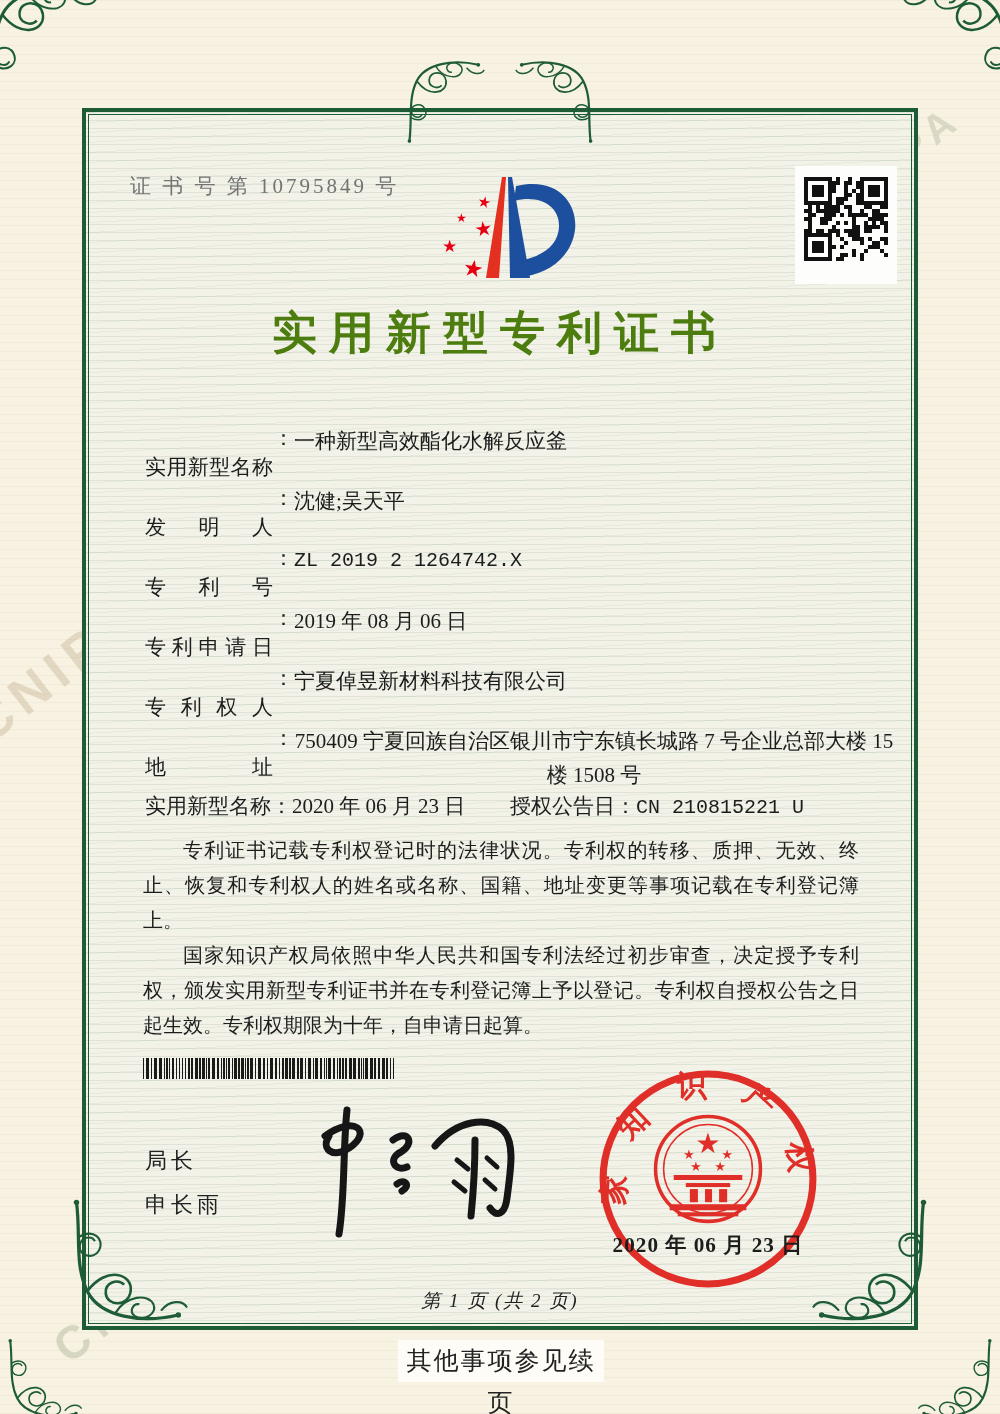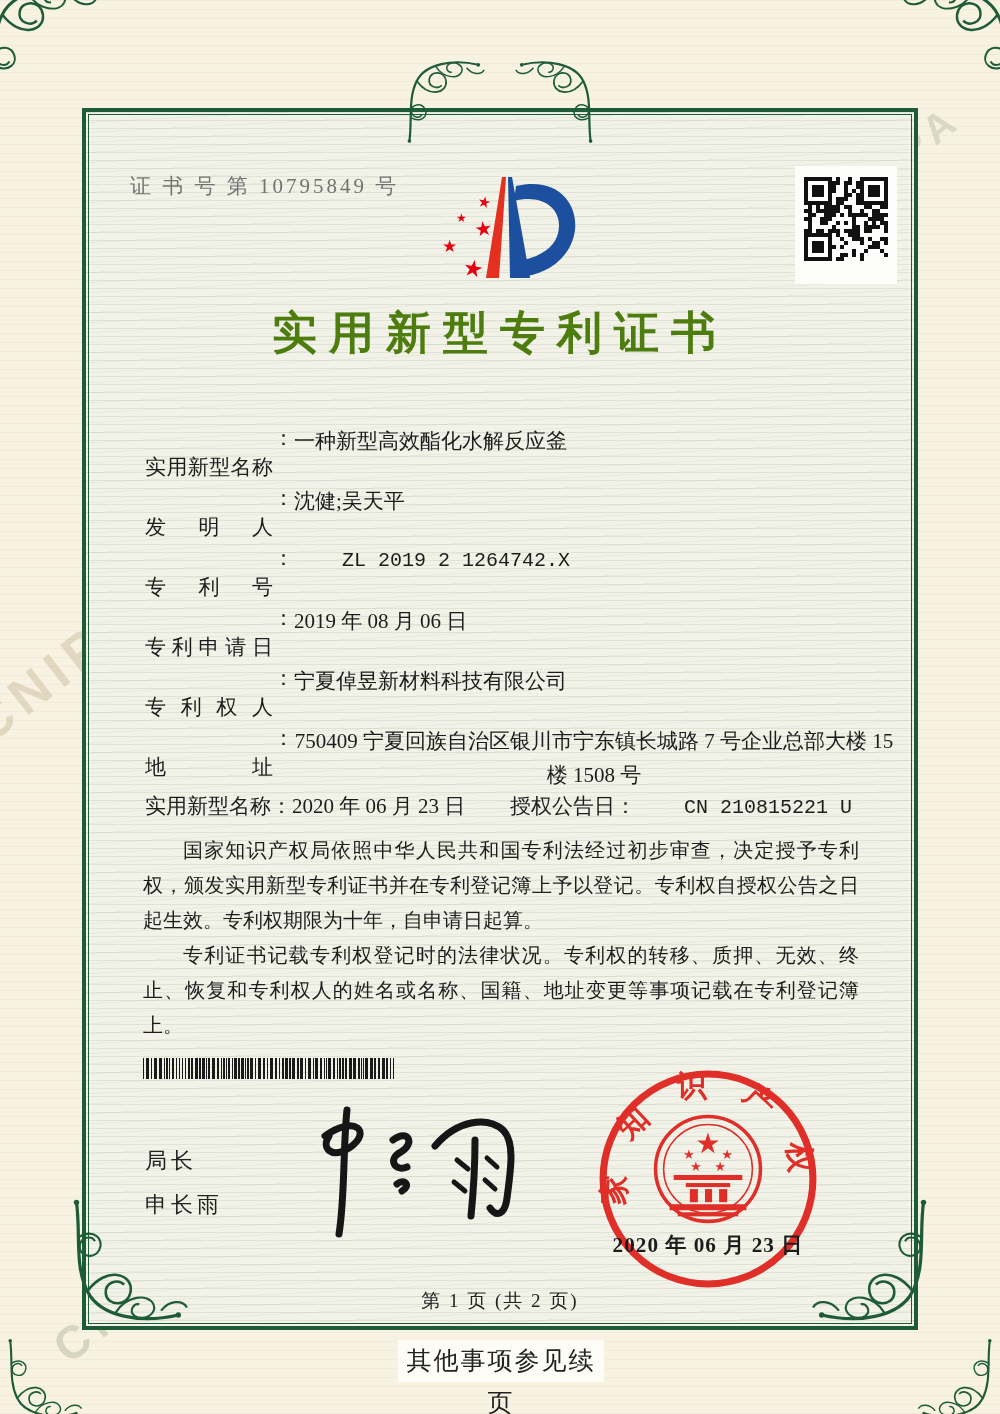--- a/index.html
+++ b/index.html
@@ -35,35 +35,35 @@
   .cert-no{position:absolute;left:130px;top:172px;font-size:21px;letter-spacing:3px;color:#737373;}
   .logo{position:absolute;left:420px;top:160px;width:170px;height:138px;}
   .qr-box{position:absolute;left:795px;top:166px;width:102px;height:118px;background:#fdfdfb;}
   .qr-box svg{position:absolute;left:9px;top:11px;}
   .title{position:absolute;left:0;top:303px;width:100%;text-align:center;
          font-size:45px;font-weight:bold;letter-spacing:12px;color:#4d7c0f;}
   
   .row{position:absolute;left:145px;font-size:21px;color:#1c1c1c;}
   .row .lbl{display:inline-block;width:128px;text-align:justify;text-align-last:justify;vertical-align:top;margin-top:29px;}
   .row .val{display:inline-block;vertical-align:top;max-width:600px;line-height:34px;text-align:center;}
-  .mono{font-family:"Liberation Mono","DejaVu Sans Mono",monospace;font-size:20px;margin-left:48px;}
+  .mono{font-family:"Liberation Mono","DejaVu Sans Mono",monospace;font-size:20px;}
   .r1{top:424px}.r2{top:484px}.r3{top:544px}.r4{top:604px}.r5{top:664px}.r6{top:724px}
   .rg{top:792px;width:760px;}
   .rg .pair2{position:absolute;left:365px;top:0;}
   
   .body-text{position:absolute;left:143px;top:833px;width:716px;font-size:20px;
              line-height:35px;text-align:justify;color:#1d1d1d;}
   .body-text p{margin:0;text-indent:2em;}
   
   .barcode{position:absolute;left:143px;top:1058px;}
   .signer-title{position:absolute;left:145px;top:1146px;font-size:22px;letter-spacing:4px;text-align:center;}
   .signer-name{position:absolute;left:145px;top:1190px;font-size:22px;letter-spacing:4px;}
   .signature{position:absolute;left:285px;top:1098px;}
   .seal{position:absolute;left:593px;top:1064px;opacity:.95;}
-  .page-info{position:absolute;left:0;top:1288px;width:100%;text-align:center;font-size:19px;letter-spacing:2px;}
+  .page-info{position:absolute;left:0;top:1288px;width:100%;text-align:center;font-size:19px;letter-spacing:2px;font-style:italic;}
   .footer-note{position:absolute;left:398px;top:1340px;width:206px;height:42px;background:#fdfcf6;
                text-align:center;font-size:25px;letter-spacing:2px;line-height:42px;color:#222;}
   
   .fl{position:absolute;pointer-events:none;}
   .fl-bl{left:70px;top:1198px;width:130px;height:130px;}
   .fl-br{left:800px;top:1198px;width:130px;height:130px;transform:scaleX(-1);}
   .fl-tl{left:-14px;top:-20px;width:122px;height:122px;transform:scaleY(-1);}
   .fl-tr{left:892px;top:-20px;width:122px;height:122px;transform:scale(-1,-1);}
   .fl-cl{left:398px;top:56px;width:102px;height:88px;transform:scaleY(-1);}
   .fl-cr{left:500px;top:56px;width:102px;height:88px;transform:scale(-1,-1);}
@@ -311,22 +311,22 @@
     <span class="lbl">地址</span><span>：</span><span class="val" style="width:600px">750409 宁夏回族自治区银川市宁东镇长城路 7 号企业总部大楼 15 楼 1508 号</span>
   </div>
   <div class="row rg">
     <span>实用新型名称</span><span>：</span><span>2020 年 06 月 23 日</span>
     <span class="pair2">
       <span>授权公告日</span><span>：</span><span class="mono">CN 210815221 U</span>
     </span>
   </div>
 
   <div class="body-text">
+    <p>专利证书记载专利权登记时的法律状况。专利权的转移、质押、无效、终止、恢复和专利权人的姓名或名称、国籍、地址变更等事项记载在专利登记簿上。</p>
     <p>国家知识产权局依照中华人民共和国专利法经过初步审查，决定授予专利权，颁发实用新型专利证书并在专利登记簿上予以登记。专利权自授权公告之日起生效。专利权期限为十年，自申请日起算。</p>
-    <p>专利证书记载专利权登记时的法律状况。专利权的转移、质押、无效、终止、恢复和专利权人的姓名或名称、国籍、地址变更等事项记载在专利登记簿上。</p>
   </div>
 
   <div class="barcode">
     <svg id="bc" width="256" height="21">
         <rect x="0" y="0" width="1" height="21" fill="#1a1a1a"></rect>
         <rect x="3" y="0" width="3" height="21" fill="#1a1a1a"></rect>
         <rect x="8" y="0" width="1" height="21" fill="#1a1a1a"></rect>
         <rect x="11" y="0" width="3" height="21" fill="#1a1a1a"></rect>
         <rect x="16" y="0" width="3" height="21" fill="#1a1a1a"></rect>
         <rect x="21" y="0" width="1" height="21" fill="#1a1a1a"></rect>

